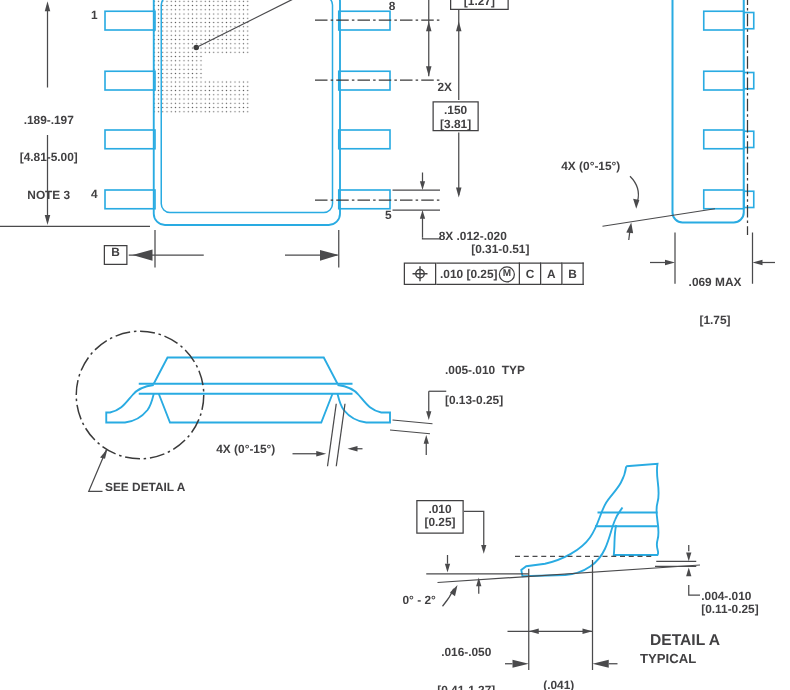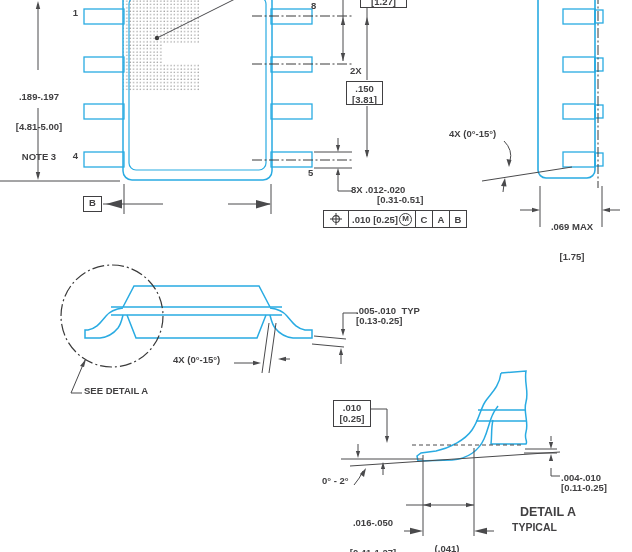--- a/index.html
+++ b/index.html
@@ -248,21 +248,21 @@
 </div>
 
 <div class="lbl" style="left:449px;top:129px;">4X (0°-15°)</div>
 <div class="lbl ctr" style="left:540px;top:202px;width:64px;">
   <div>.069 MAX</div>
   <div>[1.75]</div>
 </div>
 
 <div class="lbl" style="left:84px;top:386px;">SEE DETAIL A</div>
 <div class="lbl" style="left:173px;top:355px;">4X (0°-15°)</div>
-<div class="lbl" style="left:356px;top:306px;">.005-.010  TYP</div>
+<div class="lbl" style="left:356px;top:292px;">.005-.010  TYP</div>
 <div class="lbl" style="left:356px;top:316px;">[0.13-0.25]</div>
 
 <div class="dimbox" style="left:333px;top:400px;width:38px;height:27px;">
   <div>.010</div>
   <div>[0.25]</div>
 </div>
 <div class="lbl" style="left:322px;top:476px;">0° - 2°</div>
 <div class="lbl ctr" style="left:342px;top:498px;width:62px;">
   <div>.016-.050</div>
   <div>[0.41-1.27]</div>

